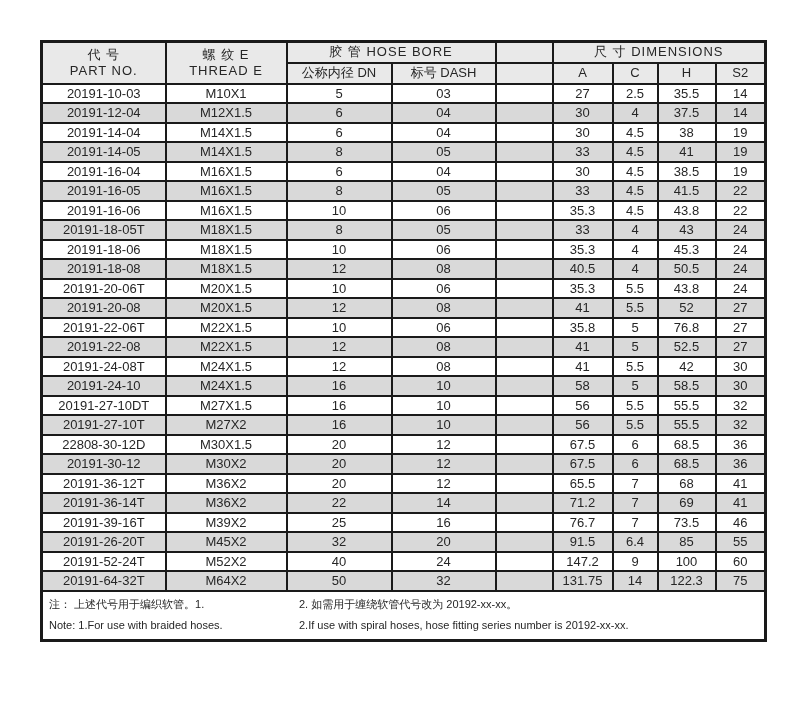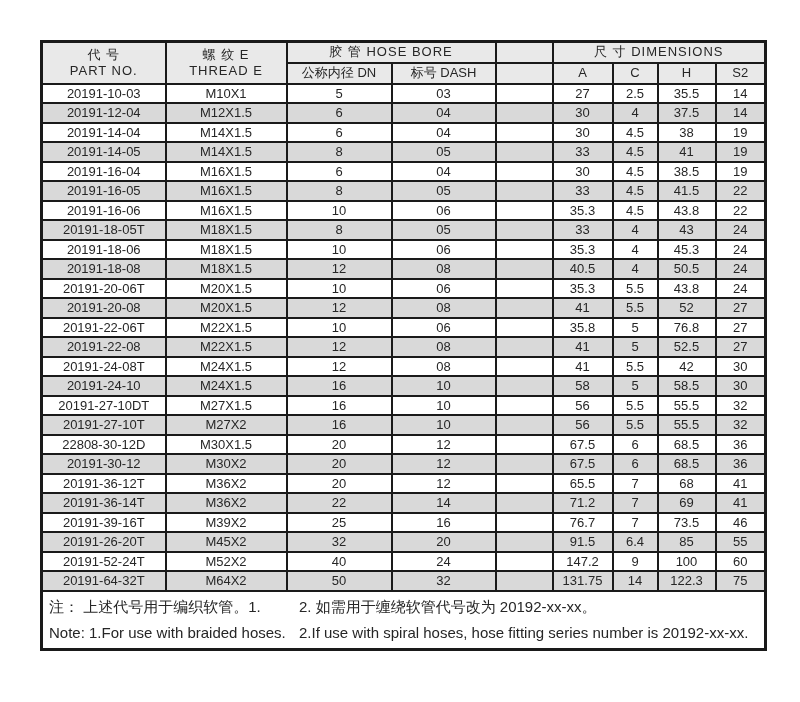--- a/index.html
+++ b/index.html
@@ -42,21 +42,21 @@
     background: #ffffff;
     text-align: left;
     height: 50px;
     padding: 6px 4px 6px 6px;
     white-space: normal;
   }
   .note-grid {
     display: grid;
     grid-template-columns: 250px 1fr;
     row-gap: 8px;
-    font-size: 15px;
+    font-size: 11px;
     line-height: 1.2;
   }
 </style>
 </head>
 <body>
 
 <div class="page">
   <table class="spec-table">
     <colgroup>
       <col style="width:124px">

